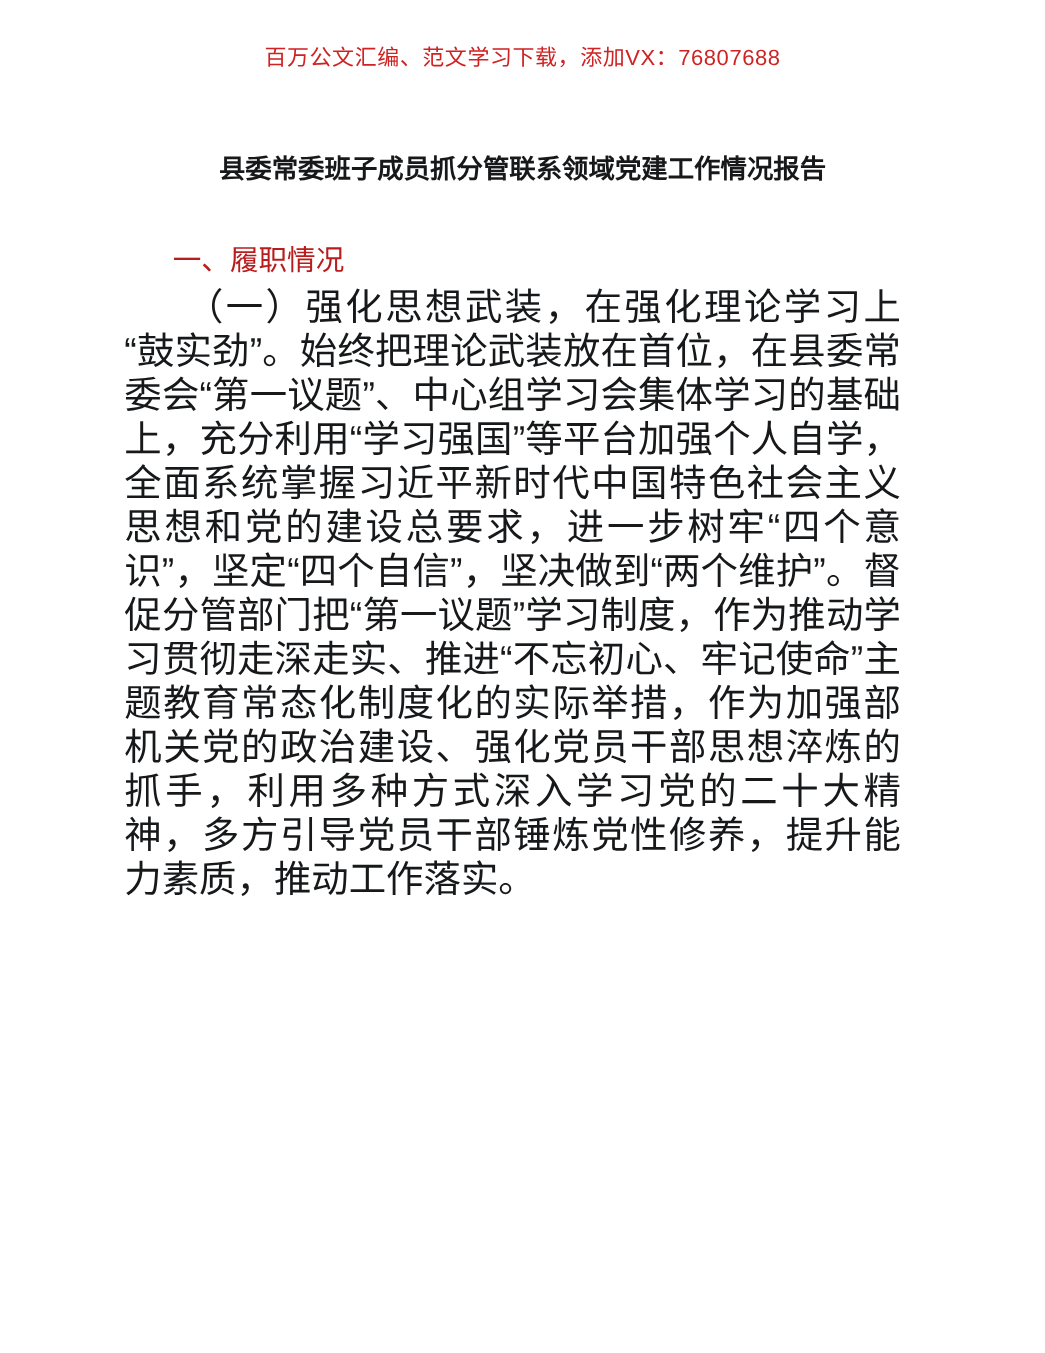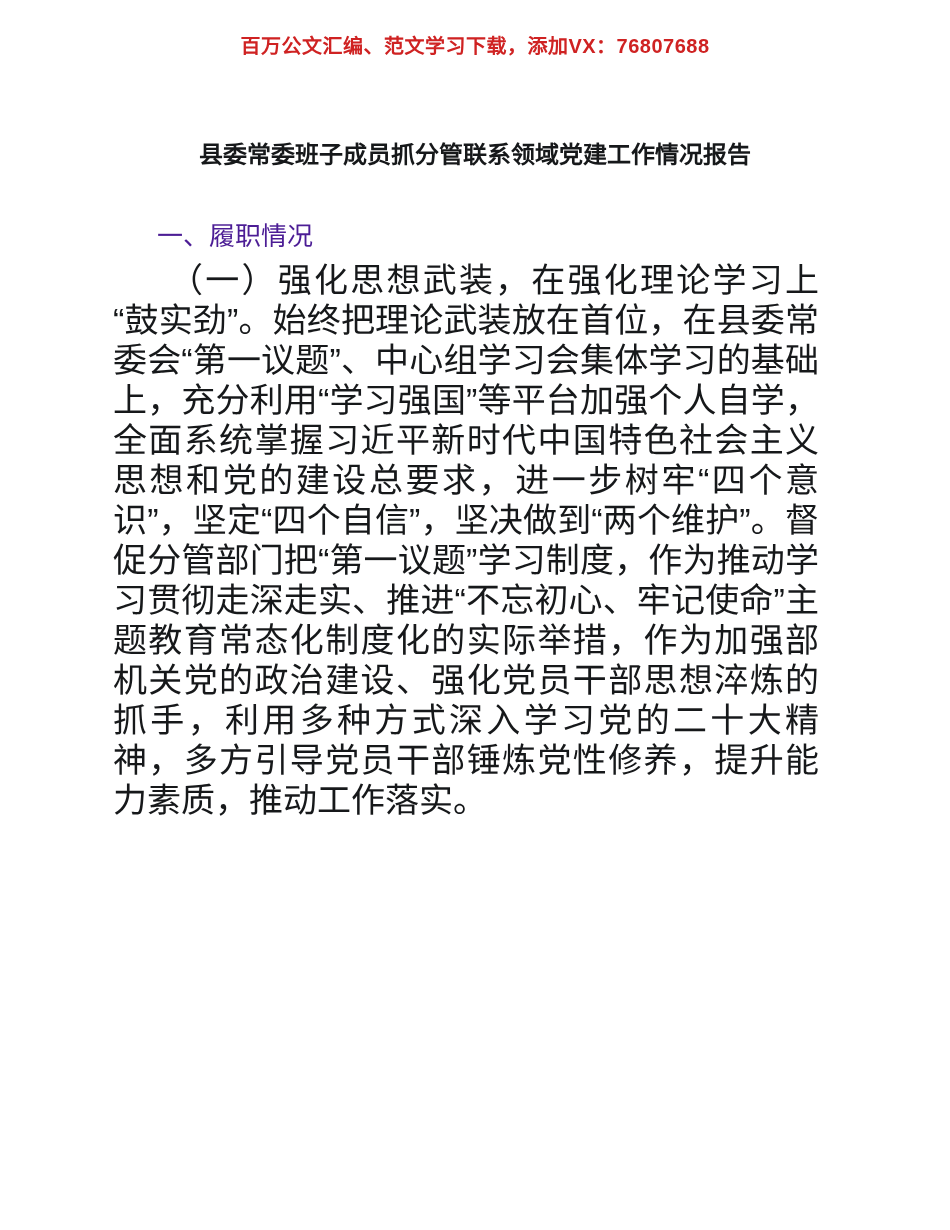--- a/index.html
+++ b/index.html
@@ -15,27 +15,27 @@
     height: 1230px;
     background: #ffffff;
     overflow: hidden;
     font-family: "Liberation Sans", "DejaVu Sans", sans-serif;
     -webkit-font-smoothing: antialiased;
   }
 
   
   .promo-banner {
     position: absolute;
-    top: 32px;
+    top: 39px;
     left: 0;
     width: 950px;
     text-align: center;
     color: #cf2222;
     font-size: 20px;
-    font-weight: 700;
+    font-weight: 400;
     letter-spacing: 0.5px;
     line-height: 28px;
     white-space: nowrap;
   }
 
   
   .doc-title {
     position: absolute;
     top: 115px;
     left: 105px;
@@ -56,21 +56,21 @@
     width: 714px;
     color: #16181a;
   }
 
   .section-heading {
     font-size: 26px;
     font-weight: 400;
     line-height: 44px;
     text-indent: 52px;
     margin: 0 0 2px 0;
-    color: #4c1d95;
+    color: #b91c1c;
   }
 
   .para {
     font-size: 34px;
     font-weight: 400;
     line-height: 40px;
     text-indent: 56px;
     margin: 0 0 8px 8px;
     text-align: justify;
     text-justify: inter-ideograph;

